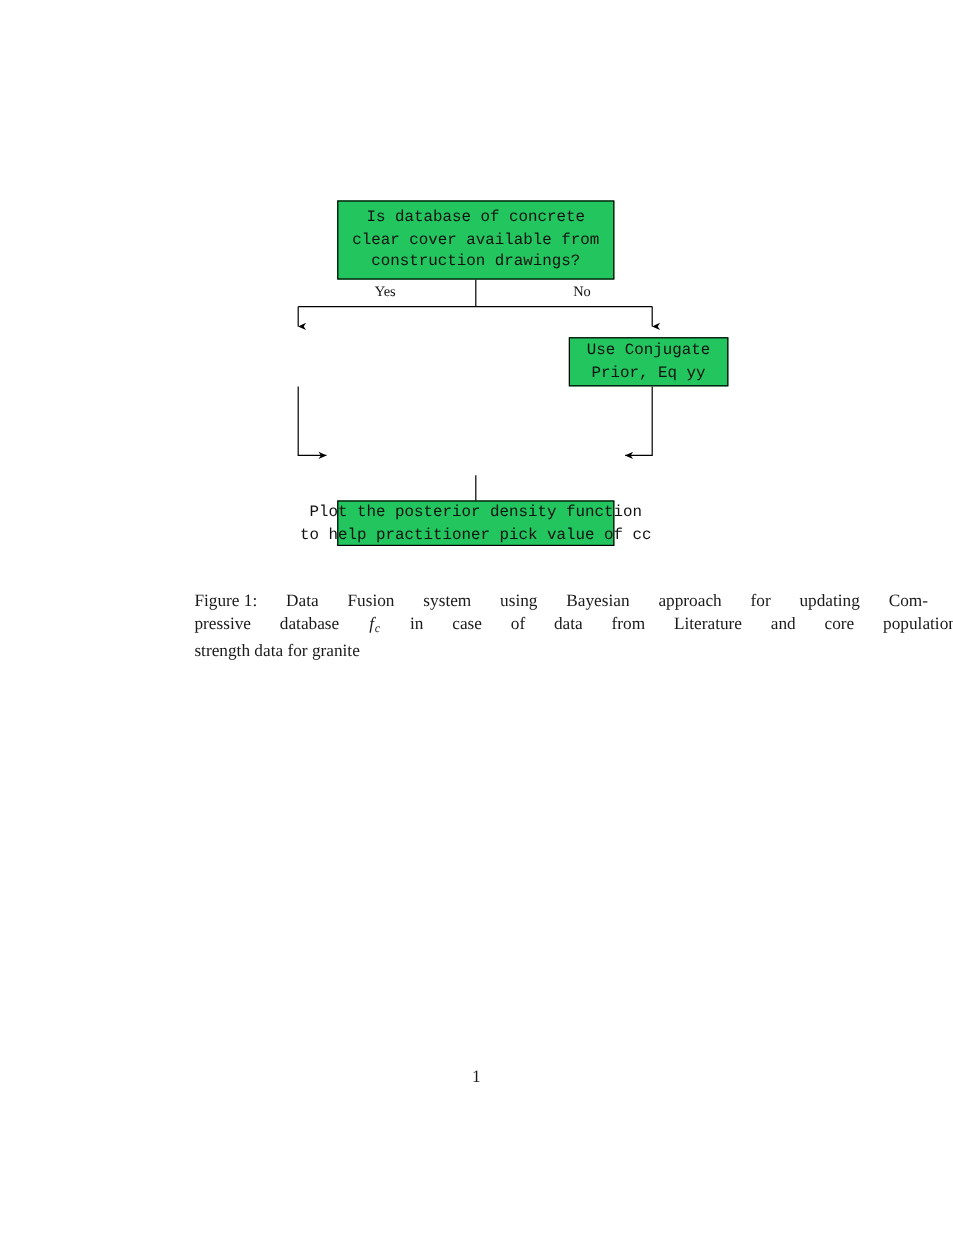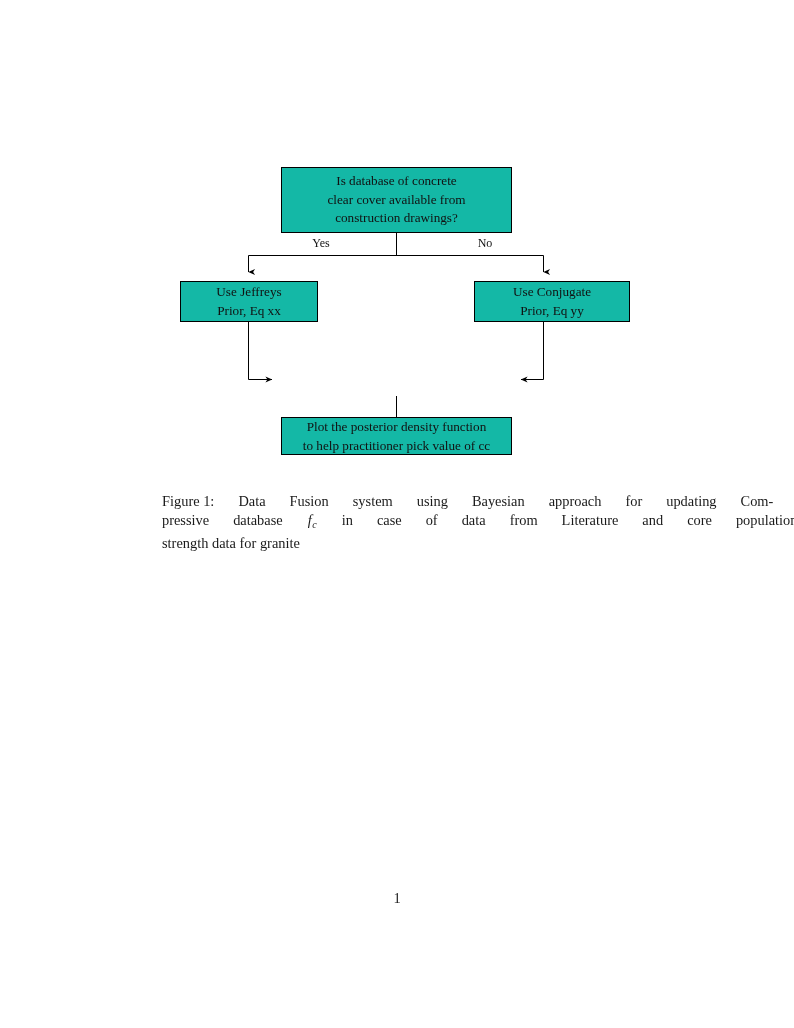--- a/index.html
+++ b/index.html
@@ -27,27 +27,27 @@
     left: 0;
     top: 0;
     width: 794px;
     height: 490px;
   }
 
   .node {
     position: absolute;
     box-sizing: border-box;
     border: 1px solid #000000;
-    background: #14b8a6;
+    background: #22c55e;
     display: flex;
     flex-direction: column;
     align-items: center;
     justify-content: center;
     text-align: center;
-    font-family: Liberation Serif, serif;
+    font-family: Liberation Mono, monospace;
     font-size: 13.2px;
     line-height: 18.5px;
     color: #111111;
     white-space: nowrap;
   }
   .node .ln { display: block; }
 
   #node-question {
     left: 281px;
     top: 167px;
@@ -56,21 +56,21 @@
   }
   #node-jeffreys {
     left: 180px;
     top: 281px;
     width: 138px;
     height: 41px;
   }
   #node-conjugate {
     left: 474px;
     top: 281px;
-    width: 156px;
+    width: 133px;
     height: 41px;
   }
   #node-posterior {
     left: 281px;
     top: 358px;
     width: 231px;
     height: 38px;
   }
   #node-plot {
     left: 281px;
@@ -204,24 +204,20 @@
         <path d="M396.5,396 L396.5,424" stroke="#000000" stroke-width="1" fill="none" marker-end="url(#arrow-down)"></path>
       </g>
     </svg>
 
     <div class="node" id="node-question">
       <span class="ln">Is database of concrete</span>
       <span class="ln">clear cover available from</span>
       <span class="ln">construction drawings?</span>
     </div>
 
-    <div class="node" id="node-jeffreys">
-      <span class="ln">Use Jeffreys</span>
-      <span class="ln">Prior, Eq xx</span>
-    </div>
 
     <div class="node" id="node-conjugate">
       <span class="ln">Use Conjugate</span>
       <span class="ln">Prior, Eq yy</span>
     </div>
 
 
     <div class="node" id="node-plot">
       <span class="ln">Plot the posterior density function</span>
       <span class="ln">to help practitioner pick value of cc</span>

